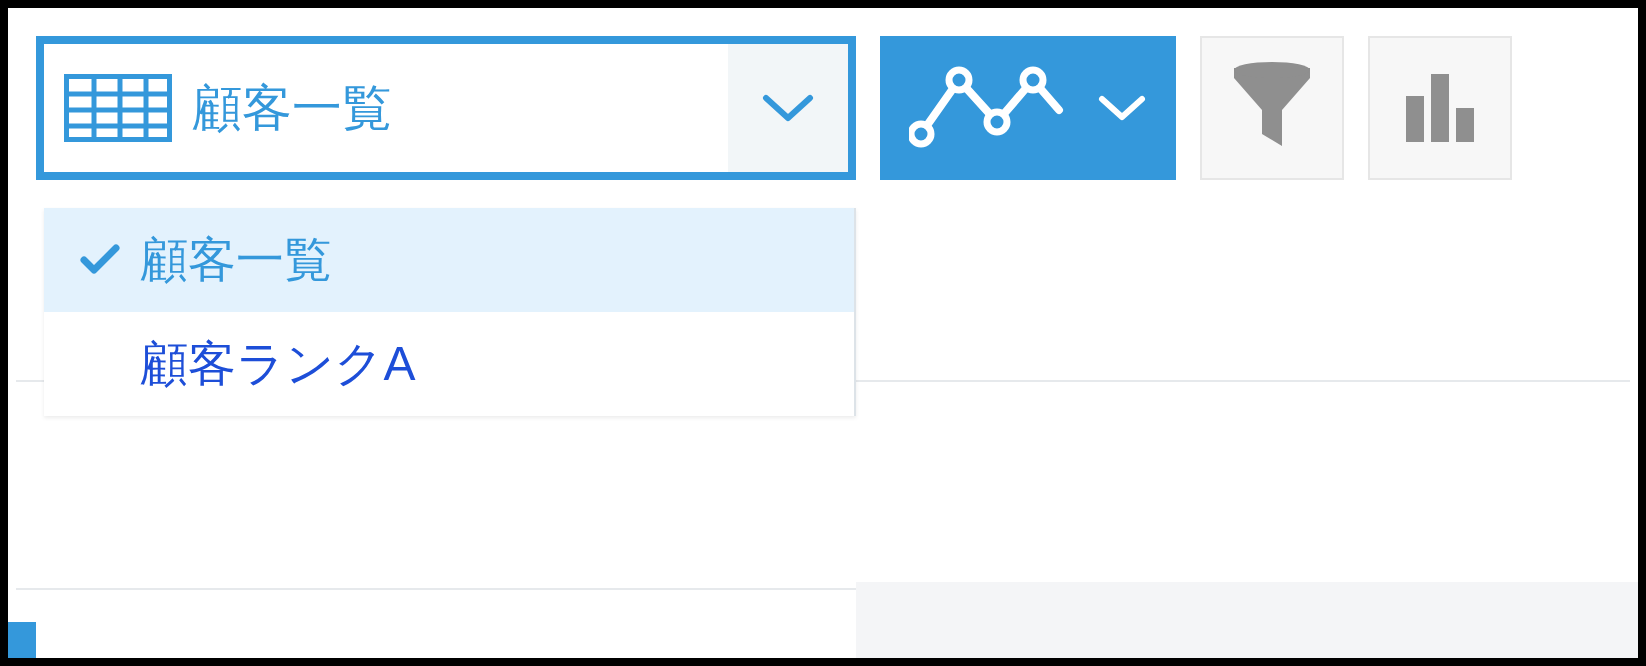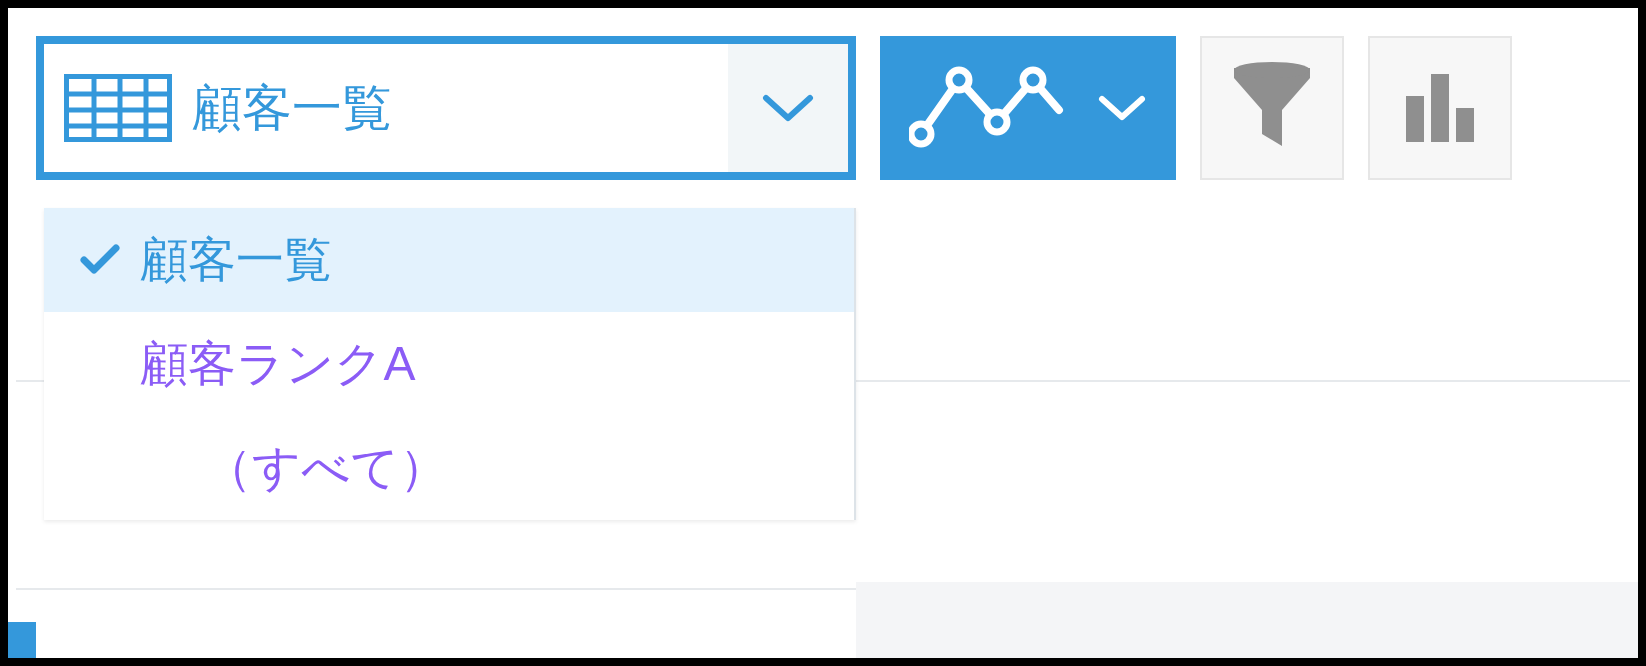--- a/index.html
+++ b/index.html
@@ -80,21 +80,21 @@
   background: #ffffff;
   border-right: 2px solid #dde3e8;
   box-shadow: 0 2px 4px rgba(0,0,0,0.08);
 }
 .dropdown-item {
   display: flex;
   align-items: center;
   height: 104px;
   padding-left: 32px;
   font-size: 48px;
-  color: #8b5cf6;
+  color: #1d4ed8;
   cursor: pointer;
 }
 .dropdown-item.selected {
   background: #e3f2fd;
   color: #3498db;
 }
 .dropdown-check {
   width: 48px;
   display: inline-flex;
   align-items: center;
@@ -214,17 +214,13 @@
       <svg width="40" height="36" viewBox="0 0 40 36">
         <polyline points="4,18 14,28 36,6" fill="none" stroke="#3498db" stroke-width="7" stroke-linecap="round" stroke-linejoin="round"></polyline>
       </svg>
     </span>
     <span class="label">顧客一覧</span>
   </div>
   <div class="dropdown-item">
     <span class="dropdown-check"></span>
     <span class="label">顧客ランクA</span>
   </div>
-  <div class="dropdown-item indent">
-    <span class="dropdown-check"></span>
-    <span class="label">（すべて）</span>
-  </div>
 </div>
 
 </body></html>

